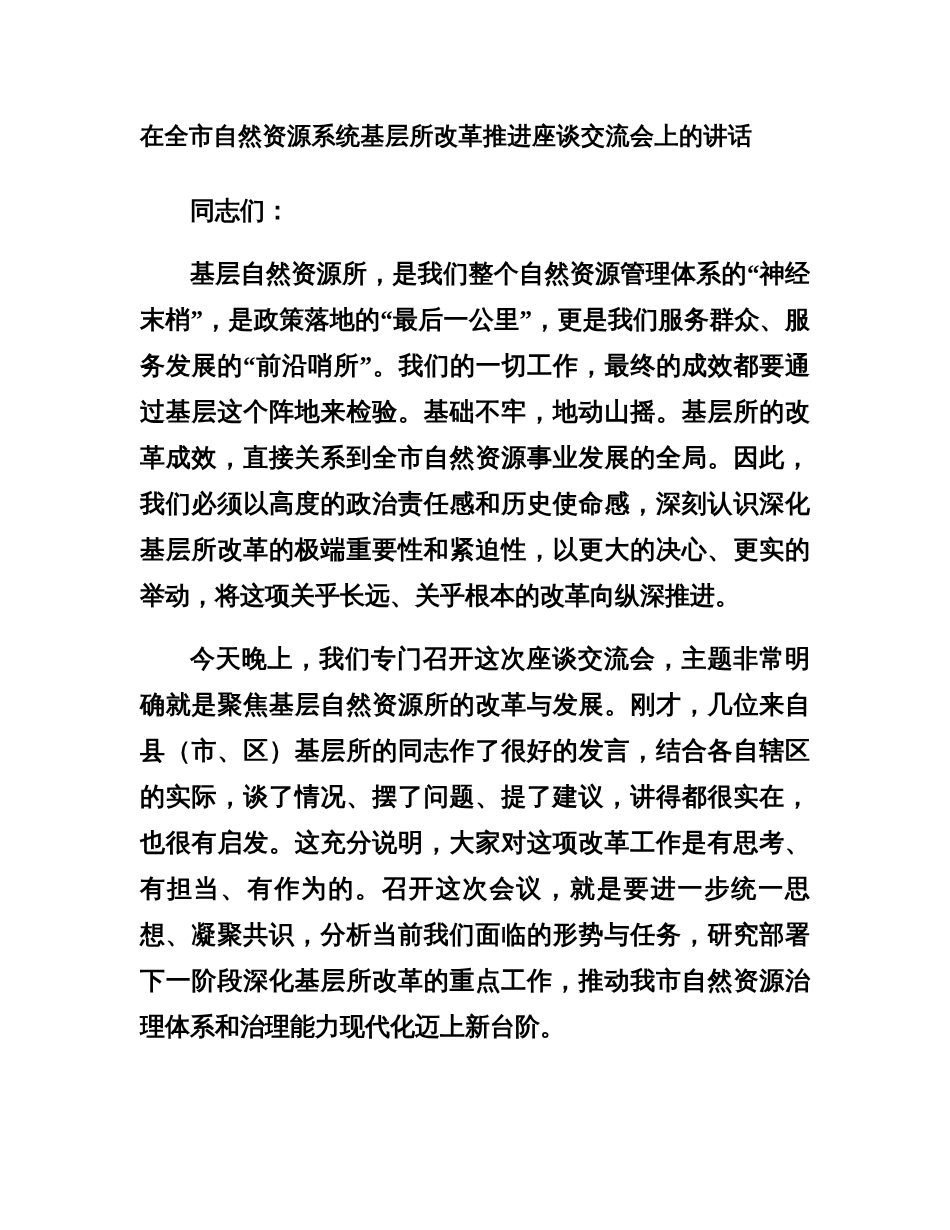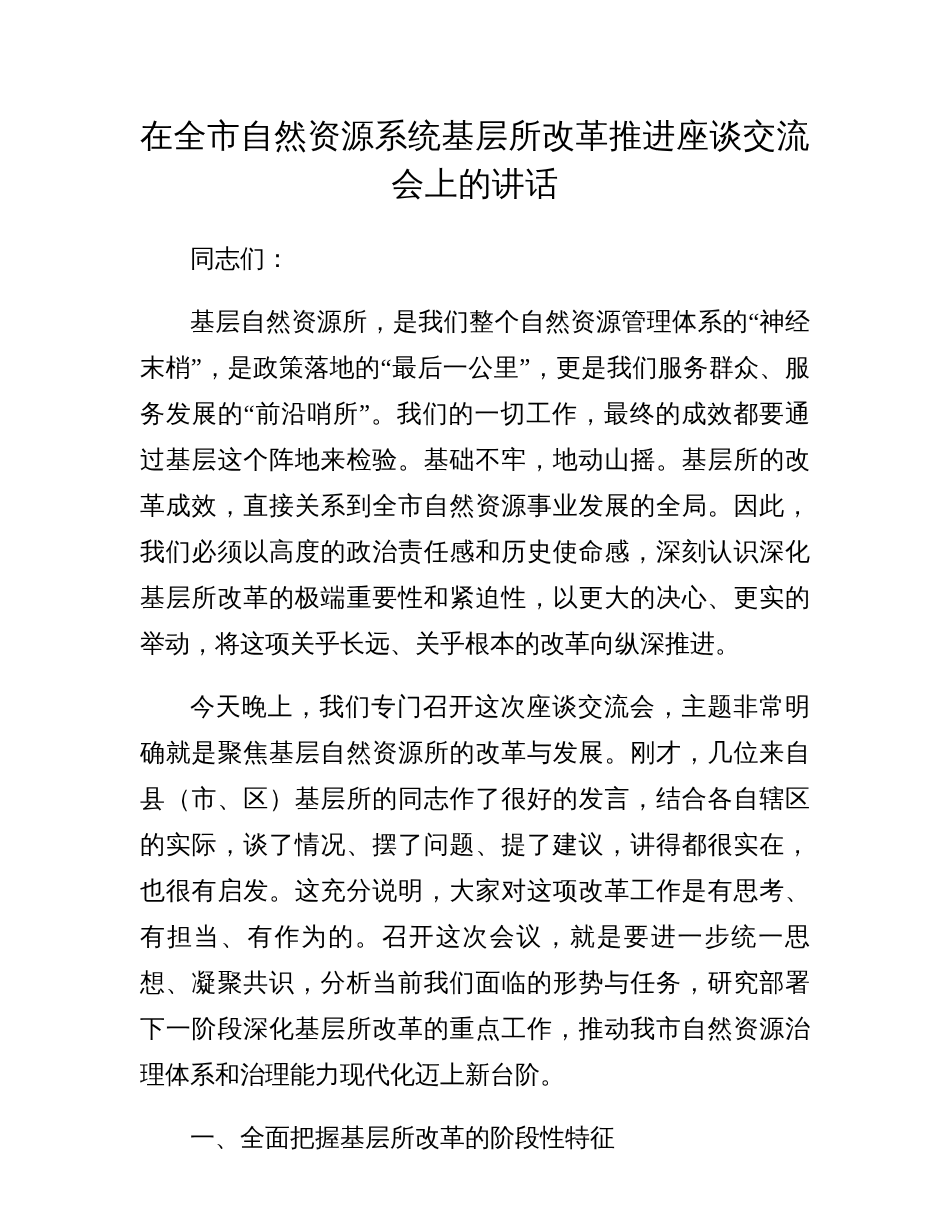--- a/index.html
+++ b/index.html
@@ -12,30 +12,29 @@
     font-family: "Liberation Serif", "DejaVu Serif", serif;
     color: #000000;
     overflow: hidden;
   }
   .page {
     width: 950px;
     height: 1230px;
     padding: 112px 140px 0 140px;
   }
   .doc-title {
-    font-size: 33px;
-    font-weight: 400;
-    text-align: center;
+    font-size: 24px;
+    font-weight: 700;
     line-height: 48px;
     margin-bottom: 28px;
     letter-spacing: 0.5px;
   }
   .para {
     font-size: 25px;
-    font-weight: 400;
+    font-weight: 700;
     line-height: 46px;
     text-align: justify;
     text-indent: 2em;
     margin-bottom: 17px;
     word-break: break-all;
   }
   .salutation {
     text-align: left;
   }
   .section-heading {
@@ -47,14 +46,13 @@
 
 <div class="page">
   <h1 class="doc-title">在全市自然资源系统基层所改革推进座谈交流会上的讲话</h1>
 
   <p class="para salutation">同志们：</p>
 
   <p class="para">基层自然资源所，是我们整个自然资源管理体系的“神经末梢”，是政策落地的“最后一公里”，更是我们服务群众、服务发展的“前沿哨所”。我们的一切工作，最终的成效都要通过基层这个阵地来检验。基础不牢，地动山摇。基层所的改革成效，直接关系到全市自然资源事业发展的全局。因此，我们必须以高度的政治责任感和历史使命感，深刻认识深化基层所改革的极端重要性和紧迫性，以更大的决心、更实的举动，将这项关乎长远、关乎根本的改革向纵深推进。</p>
 
   <p class="para">今天晚上，我们专门召开这次座谈交流会，主题非常明确就是聚焦基层自然资源所的改革与发展。刚才，几位来自县（市、区）基层所的同志作了很好的发言，结合各自辖区的实际，谈了情况、摆了问题、提了建议，讲得都很实在，也很有启发。这充分说明，大家对这项改革工作是有思考、有担当、有作为的。召开这次会议，就是要进一步统一思想、凝聚共识，分析当前我们面临的形势与任务，研究部署下一阶段深化基层所改革的重点工作，推动我市自然资源治理体系和治理能力现代化迈上新台阶。</p>
 
-  <p class="para section-heading">一、全面把握基层所改革的阶段性特征</p>
 </div>
 
 </body></html>

